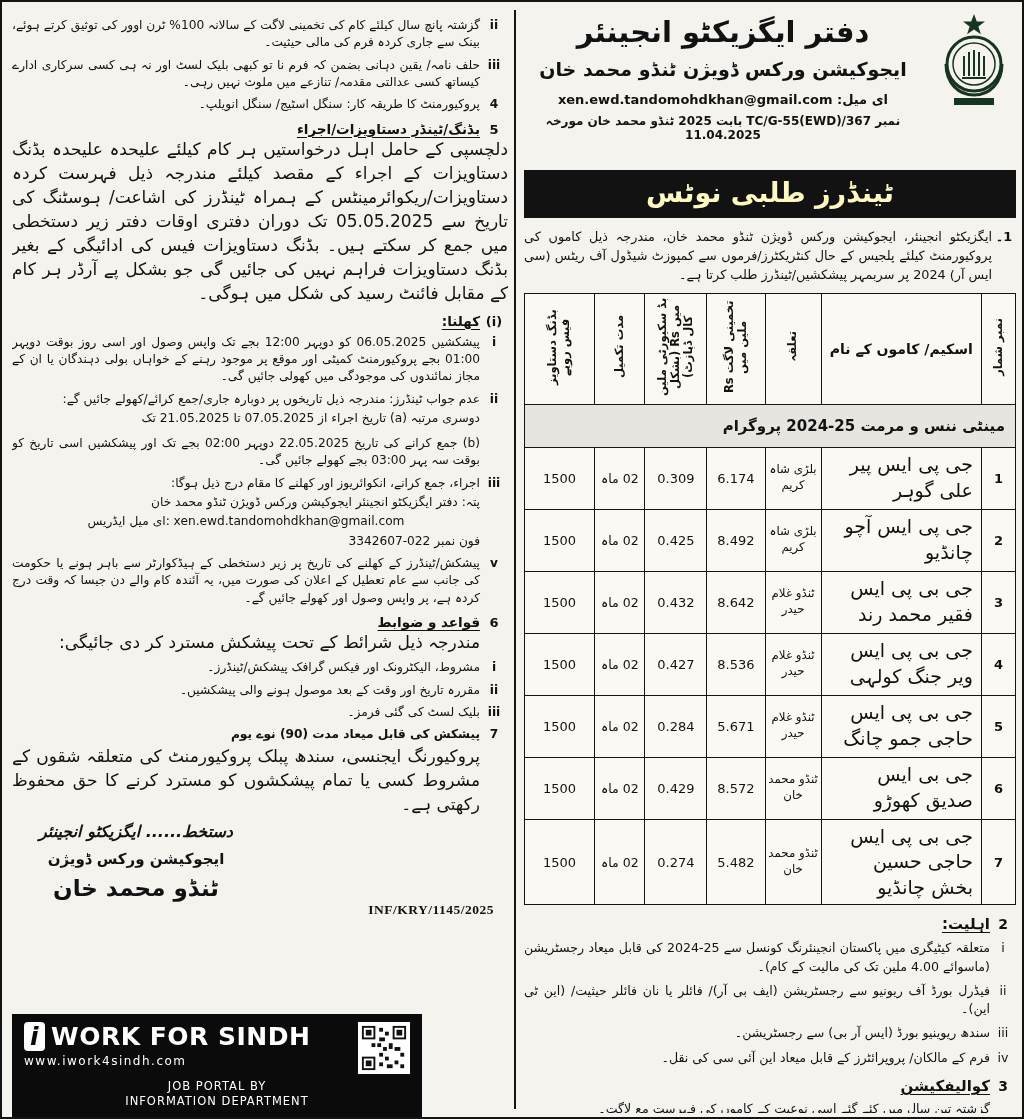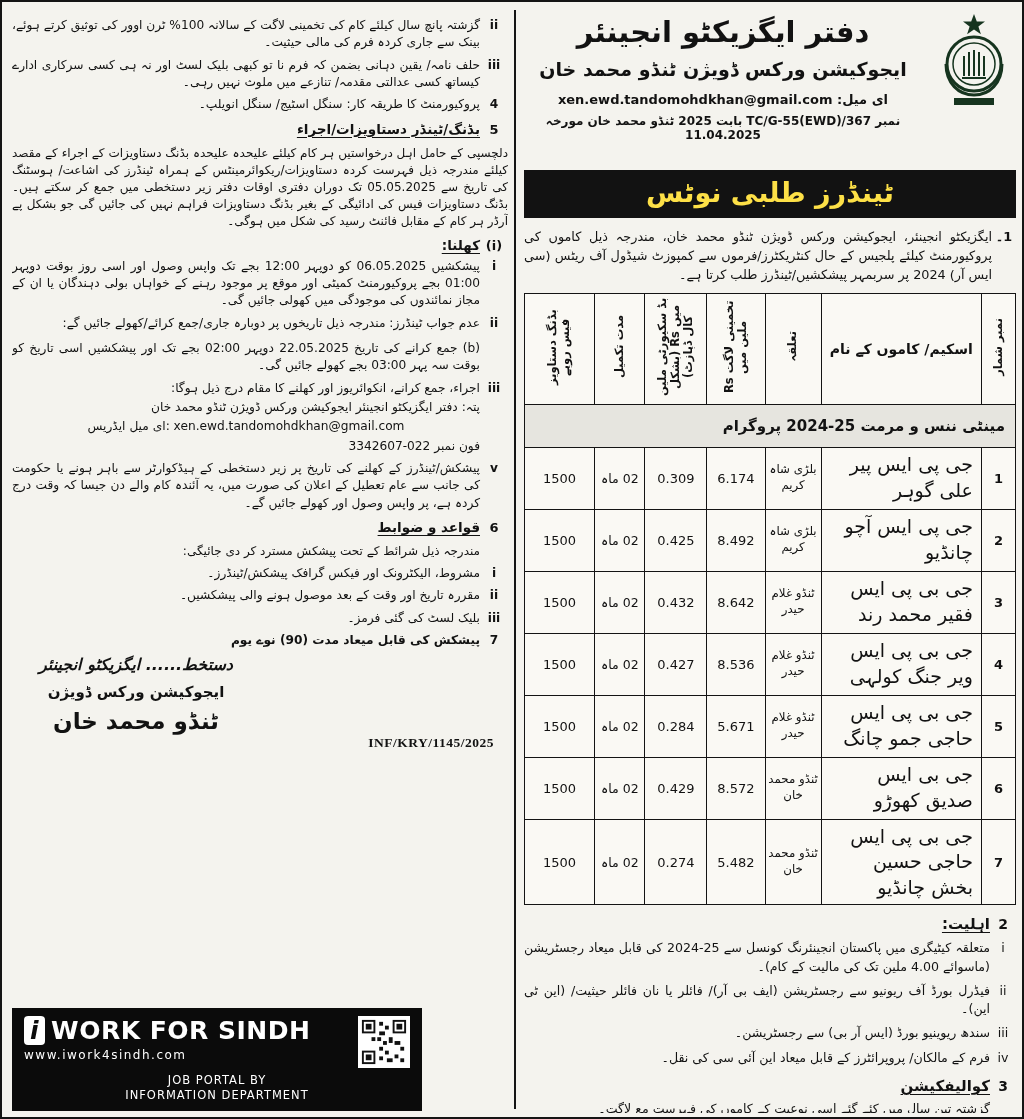--- a/index.html
+++ b/index.html
@@ -13,21 +13,21 @@
   
   .col-right{ position:absolute; left:522px; top:8px; width:492px; height:1103px; overflow:hidden; }
   .rc-header{ position:relative; min-height:152px; padding-top:4px; }
   .crest{ position:absolute; top:2px; right:2px; width:80px; height:96px; }
   .title-wrap{ width:398px; text-align:center; direction:rtl; }
   .title1{ font-size:29px; font-weight:bold; line-height:1.25; }
   .title2{ font-size:19px; font-weight:bold; margin-top:8px; }
   .email-line{ direction:rtl; text-align:center; font-size:13px; font-weight:bold; margin-top:12px; }
   .email-line .ltr{ direction:ltr; unicode-bidi:embed; }
   .ref-line{ direction:rtl; text-align:center; font-size:12px; font-weight:bold; margin-top:7px; }
-  .banner{ margin-top:8px; background:#121212; color:#fde047; text-align:center;
+  .banner{ margin-top:8px; background:#121212; color:#fef9c3; text-align:center;
            font-size:27px; font-weight:bold; padding:7px 0 10px; letter-spacing:1px; }
   .intro{ display:flex; direction:rtl; margin-top:9px; font-size:12.8px; line-height:1.5; }
   .intro .num{ width:24px; min-width:24px; font-weight:bold; text-align:center; }
   .intro .txt{ flex:1; text-align:justify; }
 
   table.tbl{ width:100%; border-collapse:collapse; direction:rtl; margin-top:8px; background:#faf9f4; }
   .tbl th, .tbl td{ border:1.6px solid #141414; }
   .tbl thead tr{ height:108px; }
   th.vhead{ vertical-align:middle; text-align:center; padding:2px 1px; }
   th.vhead span{ display:inline-block; writing-mode:vertical-rl; transform:rotate(180deg);
@@ -50,31 +50,31 @@
   .it-text{ flex:1; text-align:justify; }
   .plain-rtl{ direction:rtl; text-align:right; font-size:12.6px; line-height:1.45; margin-top:5px; padding-right:26px; }
 
   
   .col-left{ position:absolute; left:10px; top:10px; width:496px; height:1100px; overflow:hidden; }
   .lc .it-row{ font-size:12.2px; line-height:1.42; margin-top:5px; }
   .lc .it-num{ width:28px; min-width:28px; font-weight:bold; }
   .lc-head{ display:flex; direction:rtl; margin-top:7px; align-items:baseline; }
   .lc-head .it-num{ width:28px; min-width:28px; text-align:center; font-weight:bold; font-size:13px; }
   .lc-head .t{ font-size:13.5px; font-weight:bold; text-decoration:underline; text-underline-offset:3px; }
-  .lc-par{ direction:rtl; text-align:justify; font-size:12px; line-height:1.42; margin-top:8px; }
+  .lc-par{ direction:rtl; text-align:justify; font-size:17px; line-height:1.42; margin-top:0; }
 
   .sig-area{ position:relative; height:128px; margin-top:6px; }
   .sig-block{ position:absolute; left:4px; top:0; width:240px; text-align:center; direction:rtl; }
   .sig1{ font-size:16px; font-weight:bold; font-style:italic; }
   .sig2{ font-size:15px; font-weight:bold; margin-top:9px; }
   .sig3{ font-size:23px; font-weight:bold; margin-top:7px; letter-spacing:1px; }
   .ref-no{ position:absolute; right:14px; bottom:32px; font-weight:bold; font-size:13.5px;
            font-family:"Liberation Serif", serif; letter-spacing:0.5px; }
 
-  .footer{ position:absolute; left:10px; bottom:6px; width:410px; background:#0b0b0b; color:#ffffff;
+  .footer{ position:absolute; left:10px; bottom:0; width:410px; background:#0b0b0b; color:#ffffff;
            padding:8px 12px 7px; }
   .fw-top{ display:flex; align-items:flex-start; }
   .fw-text{ flex:1; }
   .fw-title{ font-size:25px; font-weight:bold; letter-spacing:0.5px; white-space:nowrap; }
   .fw-title .ilogo{ display:inline-block; background:#ffffff; color:#0b0b0b; border-radius:4px;
                     padding:0 6px; margin-right:6px; font-style:italic; }
   .fw-url{ font-size:12px; margin-top:3px; letter-spacing:1.5px; }
   .fw-sub{ text-align:center; font-size:11.5px; line-height:1.35; margin-top:5px; letter-spacing:1px; }
   .qr-box{ width:52px; height:52px; background:#ffffff; padding:2px; margin-left:8px; }
 </style>
@@ -261,20 +261,21 @@
       <span class="t">کھلنا:</span>
     </div>
     <div class="it-row">
       <span class="it-num">i</span>
       <span class="it-text">پیشکشیں 06.05.2025 کو دوپہر 12:00 بجے تک واپس وصول اور اسی روز بوقت دوپہر 01:00 بجے پروکیورمنٹ کمیٹی اور موقع پر موجود رہنے کے خواہاں بولی دہندگان یا ان کے مجاز نمائندوں کی موجودگی میں کھولی جائیں گی۔</span>
     </div>
     <div class="it-row">
       <span class="it-num">ii</span>
       <span class="it-text">
         <span style="display:block">عدم جواب ٹینڈرز: مندرجہ ذیل تاریخوں پر دوبارہ جاری/جمع کرائے/کھولے جائیں گے:</span>
+        <span style="display:block; margin-top:2px">دوسری مرتبہ (a) تاریخ اجراء از 07.05.2025 تا 21.05.2025 تک</span>
         <span style="display:block; margin-top:8px">(b) جمع کرانے کی تاریخ 22.05.2025 دوپہر 02:00 بجے تک اور پیشکشیں اسی تاریخ کو بوقت سہ پہر 03:00 بجے کھولے جائیں گی۔</span>
       </span>
     </div>
     <div class="it-row">
       <span class="it-num">iii</span>
       <span class="it-text">
         <span style="display:block">اجراء، جمع کرانے، انکوائریوز اور کھلنے کا مقام درج ذیل ہوگا:</span>
         <span style="display:block; margin-top:2px">پتہ: دفتر ایگزیکٹو انجینئر ایجوکیشن ورکس ڈویژن ٹنڈو محمد خان</span>
         <span style="display:block; margin-top:2px; direction:ltr; text-align:center">ای میل ایڈریس: xen.ewd.tandomohdkhan@gmail.com</span>
         <span style="display:block; margin-top:2px">فون نمبر 022-3342607</span>
@@ -300,20 +301,21 @@
     </div>
     <div class="it-row">
       <span class="it-num">iii</span>
       <span class="it-text">بلیک لسٹ کی گئی فرمز۔</span>
     </div>
 
     <div class="it-row">
       <span class="it-num">7</span>
       <span class="it-text" style="font-weight:bold">پیشکش کی قابل میعاد مدت (90) نوے یوم</span>
     </div>
+    <div class="lc-par" style="padding-right:28px">پروکیورنگ ایجنسی، سندھ پبلک پروکیورمنٹ کی متعلقہ شقوں کے مشروط کسی یا تمام پیشکشوں کو مسترد کرنے کا حق محفوظ رکھتی ہے۔</div>
 
     <div class="sig-area">
       <div class="sig-block">
         <div class="sig1">دستخط...... ایگزیکٹو انجینئر</div>
         <div class="sig2">ایجوکیشن ورکس ڈویژن</div>
         <div class="sig3">ٹنڈو محمد خان</div>
       </div>
       <div class="ref-no">INF/KRY/1145/2025</div>
     </div>
   </div>

